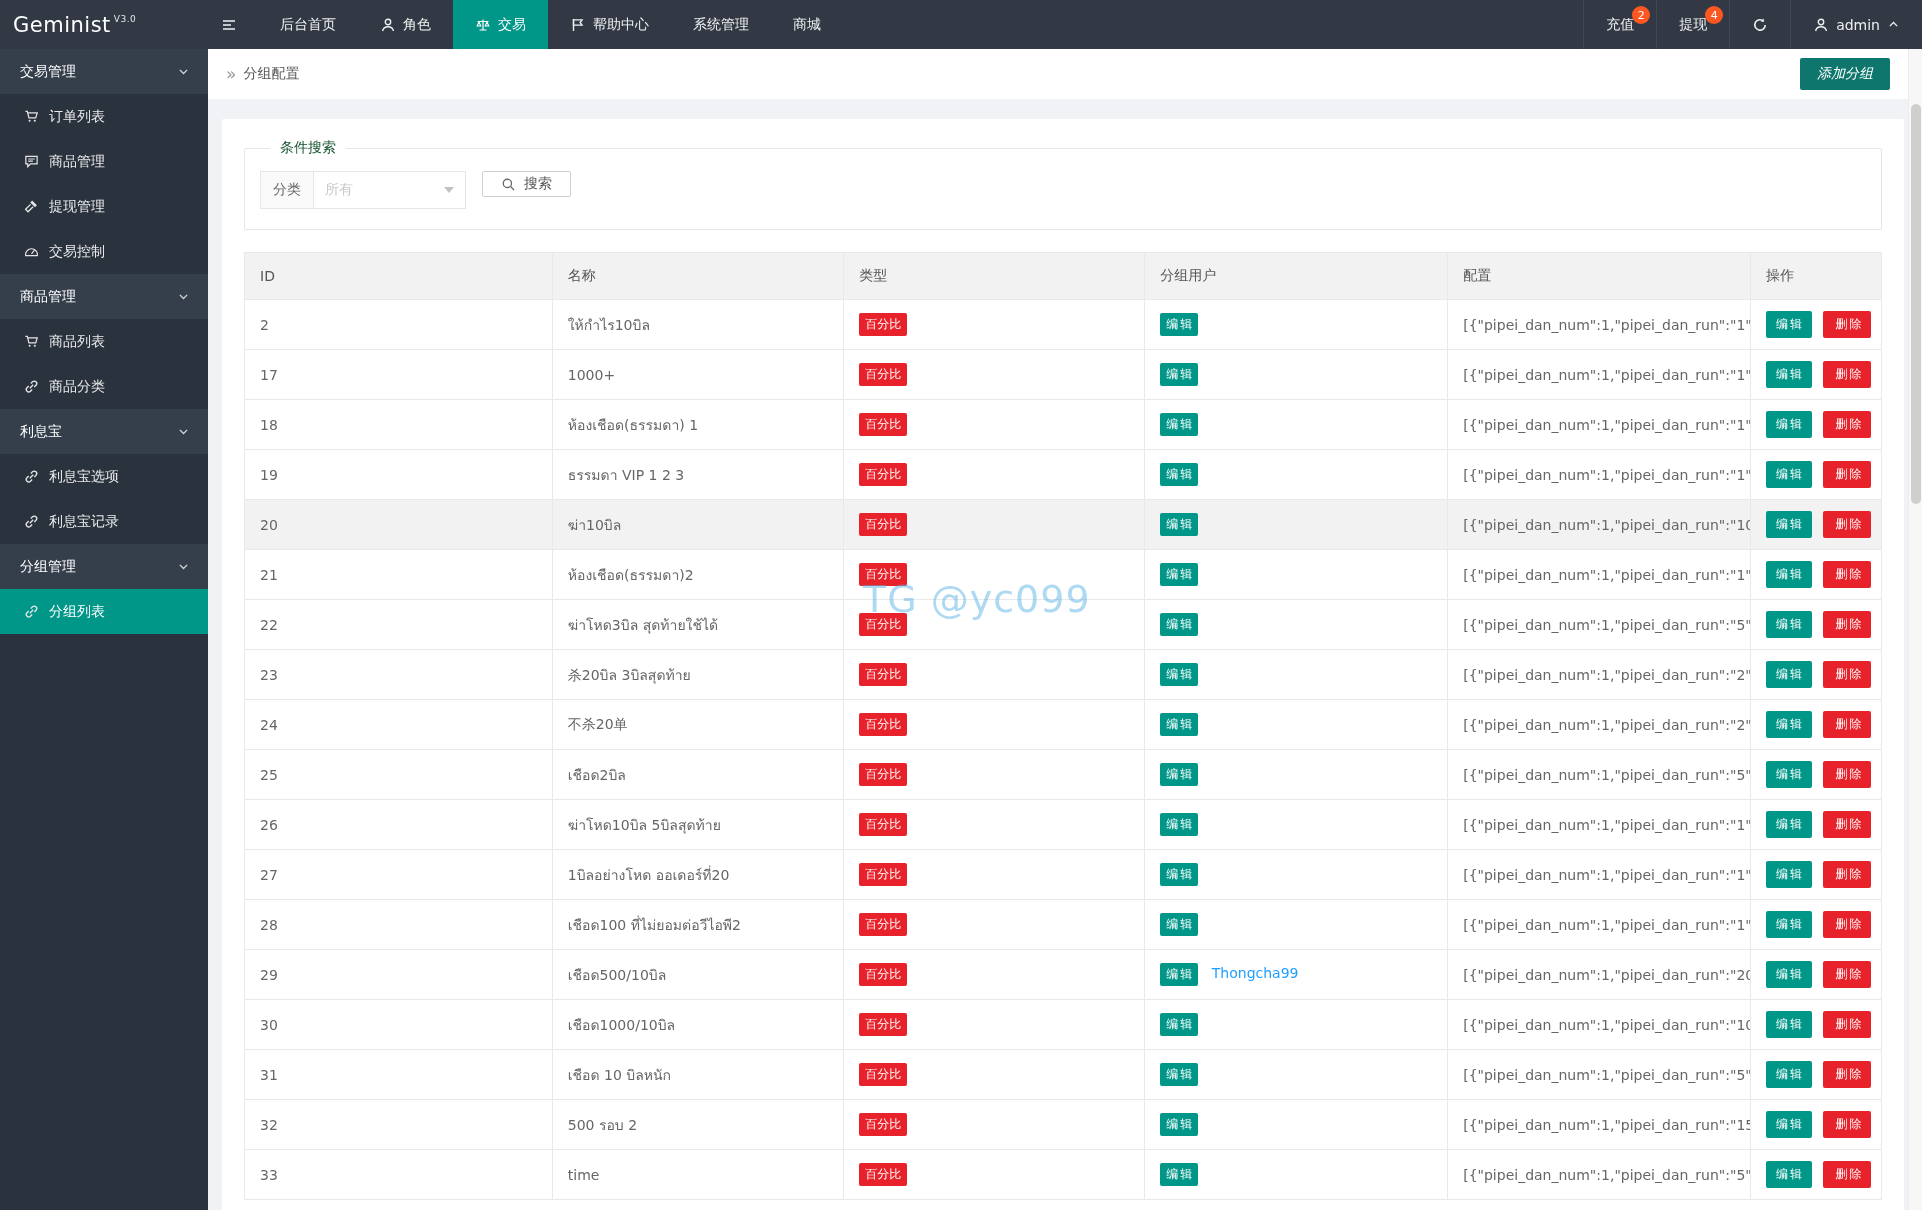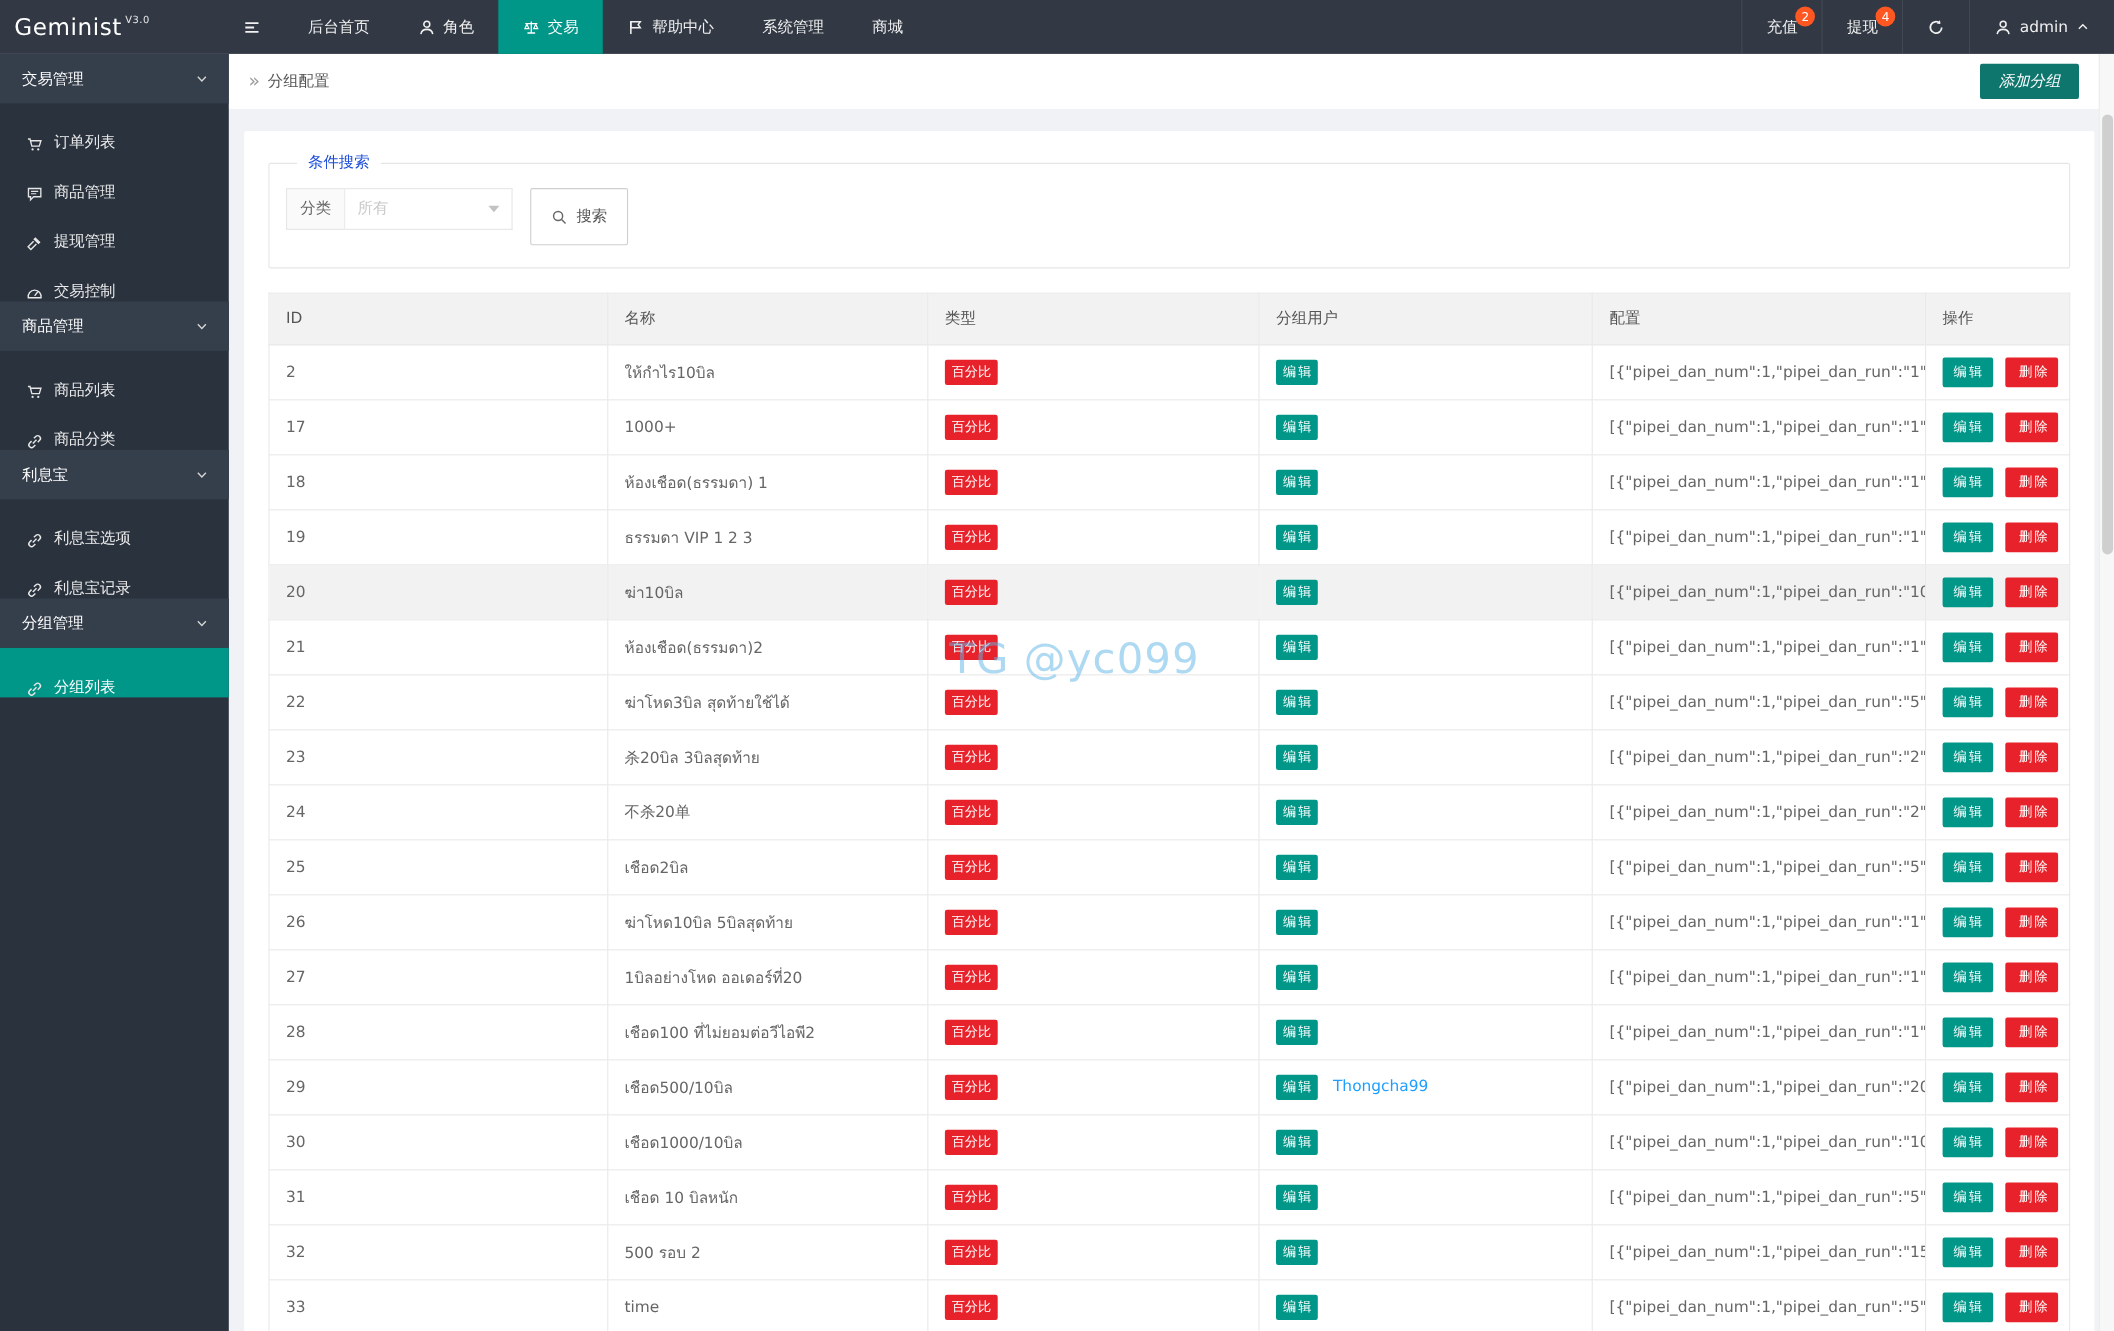--- a/index.html
+++ b/index.html
@@ -29,47 +29,47 @@
 
   
   .layout { display:flex; height:1161px; }
 
   
   .sidebar { width:208px; background:#2a323e; flex-shrink:0; }
   .sb-group-hd { height:45px; background:#353e4b; color:#fff; font-size:14px;
     display:flex; align-items:center; padding:0 18px 0 20px; cursor:pointer; }
   .sb-group-hd .lbl { flex:1; }
   .sb-group-hd .ic { width:13px; height:13px; color:#d6d6d6; }
-  .sb-item { height:45px; display:flex; align-items:flex-end; gap:10px; padding:0 10px 0 24px;
+  .sb-item { height:45px; display:flex; align-items:center; gap:10px; padding:0 10px 0 24px;
     color:#ebebeb; font-size:14px; cursor:pointer; }
   .sb-item .ic { width:15px; height:15px; color:#e6e6e6; }
   .sb-item.active { background:#009688; color:#fff; }
 
   
   .main { flex:1; position:relative; overflow:hidden; }
   .crumbbar { background:#fff; height:50px; display:flex; align-items:center; padding:0 18px; margin-right:14px; }
   .crumb-ic { color:#9a9a9a; font-size:17px; margin-right:7px; }
   .crumb-title { color:#555; font-size:14px; flex:1; }
   .add-btn { background:#0f766e; color:#fff; border:none; border-radius:2px; height:32px;
     padding:0 17px; font-size:14px; cursor:pointer; font-family:inherit;font-style:italic; }
 
   .card { background:#fff; border-radius:2px; margin:20px 18px 0 14px; padding:20px 22px 40px; }
 
   fieldset.searchset { border:1px solid #e6e6e6; padding:14px 15px 20px; margin:0; border-radius:2px; }
-  fieldset.searchset legend { padding:0 10px; margin-left:10px; color:#1d4ed8; font-size:14px; }
+  fieldset.searchset legend { padding:0 10px; margin-left:10px; color:#14532d; font-size:14px; }
   .srow { display:flex; gap:16px; }
   .sel-group { display:flex; height:38px; }
   .sel-label { display:flex; align-items:center; padding:0 12px; border:1px solid #e6e6e6;
     background:#fafafa; color:#666; font-size:14px; }
   .sel-box { width:152px; border:1px solid #e6e6e6; border-left:none; background:#fff;
     display:flex; align-items:center; justify-content:space-between; padding:0 11px; cursor:pointer; }
   .sel-val { color:#c9c9c9; font-size:14px; }
   .sel-arrow { width:0; height:0; border-left:5px solid transparent; border-right:5px solid transparent;
     border-top:6px solid #c2c2c2; }
-  .search-btn { display:inline-flex; align-items:center; gap:8px; height:52px; padding:0 18px;
+  .search-btn { display:inline-flex; align-items:center; gap:8px; height:26px; padding:0 18px;
     background:#fff; border:1px solid #cfcfcf; border-radius:2px; color:#555; font-size:14px;
     cursor:pointer; font-family:inherit; }
   .search-btn .ic { width:15px; height:15px; color:#666; }
 
   table.grid { width:100%; margin-top:22px; border-collapse:collapse; table-layout:fixed; background:#fff; }
   .grid th, .grid td { border:1px solid #e9e9e9; text-align:left; padding:0 15px; }
   .grid th { background:#f2f2f2; height:47px; color:#555; font-size:14px; font-weight:normal; }
   .grid td { height:50px; color:#666; font-size:14px; white-space:nowrap; overflow:hidden; }
   .grid tr.hl td { background:#f2f2f2; }
 

